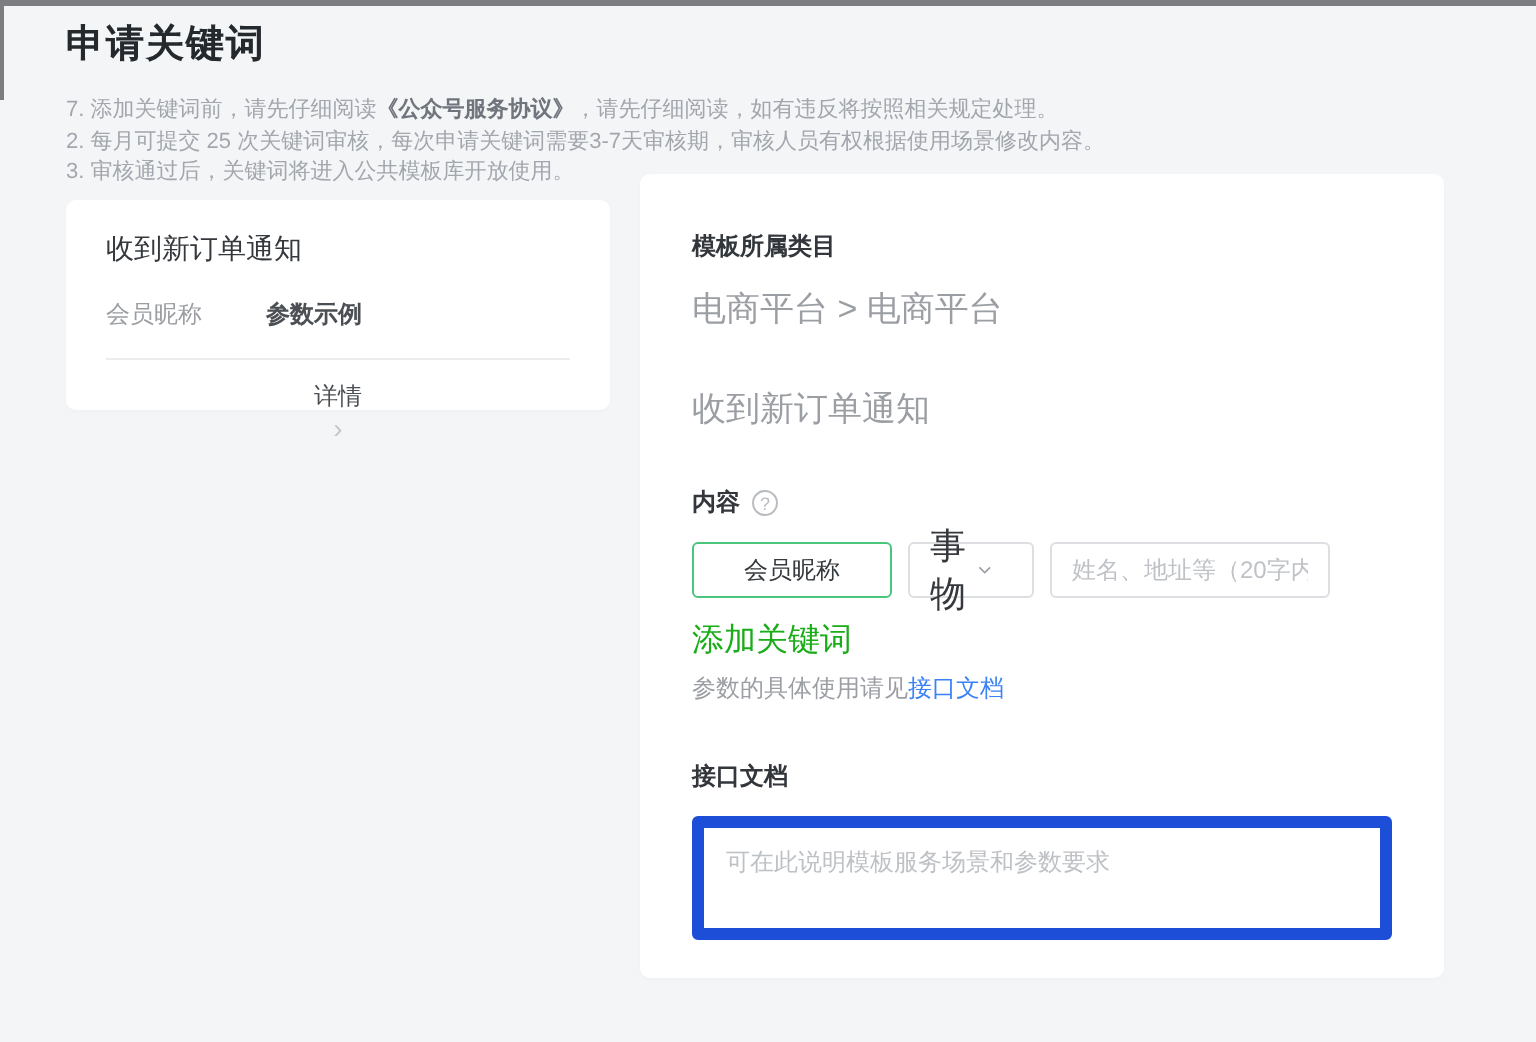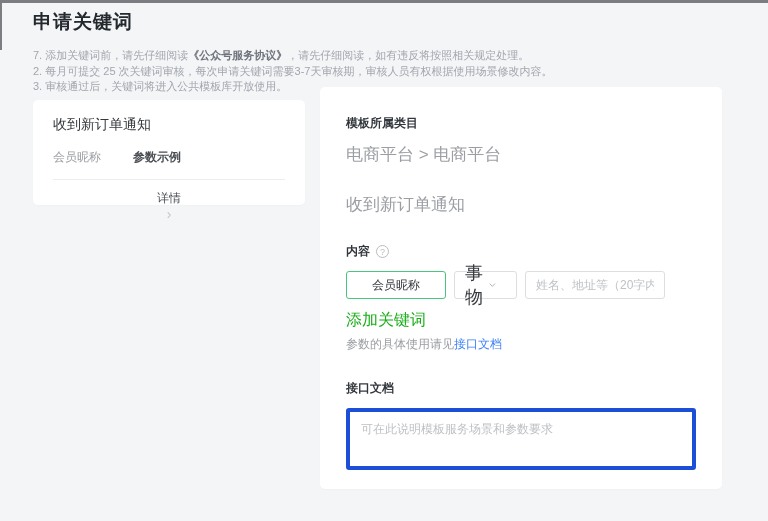--- a/index.html
+++ b/index.html
@@ -76,21 +76,21 @@
     outline: none; font-family: inherit; background: #fff;
   }
   .example-input::placeholder, .note-textarea::placeholder { color: #bec1c5; opacity: 1; }
 
   .add-keyword-link { margin-top: 11px; font-size: 16px; color: #1aad19; cursor: pointer; width: fit-content; }
   .doc-hint { margin-top: 5px; font-size: 12px; color: #9b9ea3; }
   .doc-hint .doc-link { color: #3b82f6; font-weight: normal; cursor: pointer; }
 
   .note-textarea {
     margin-top: 11px; width: 100%; height: 62px; box-sizing: border-box;
-    border: 4px solid #1d4ed8; border-radius: 3px;
+    border: 6px solid #1d4ed8; border-radius: 3px;
     padding: 9px 11px; font-size: 12px; color: #35393d;
     resize: none; outline: none; font-family: inherit; background: #fff;
   }
 </style>
 </head>
 <body>
 
 <div class="win-border-top"></div>
 <div class="win-border-left"></div>
 

